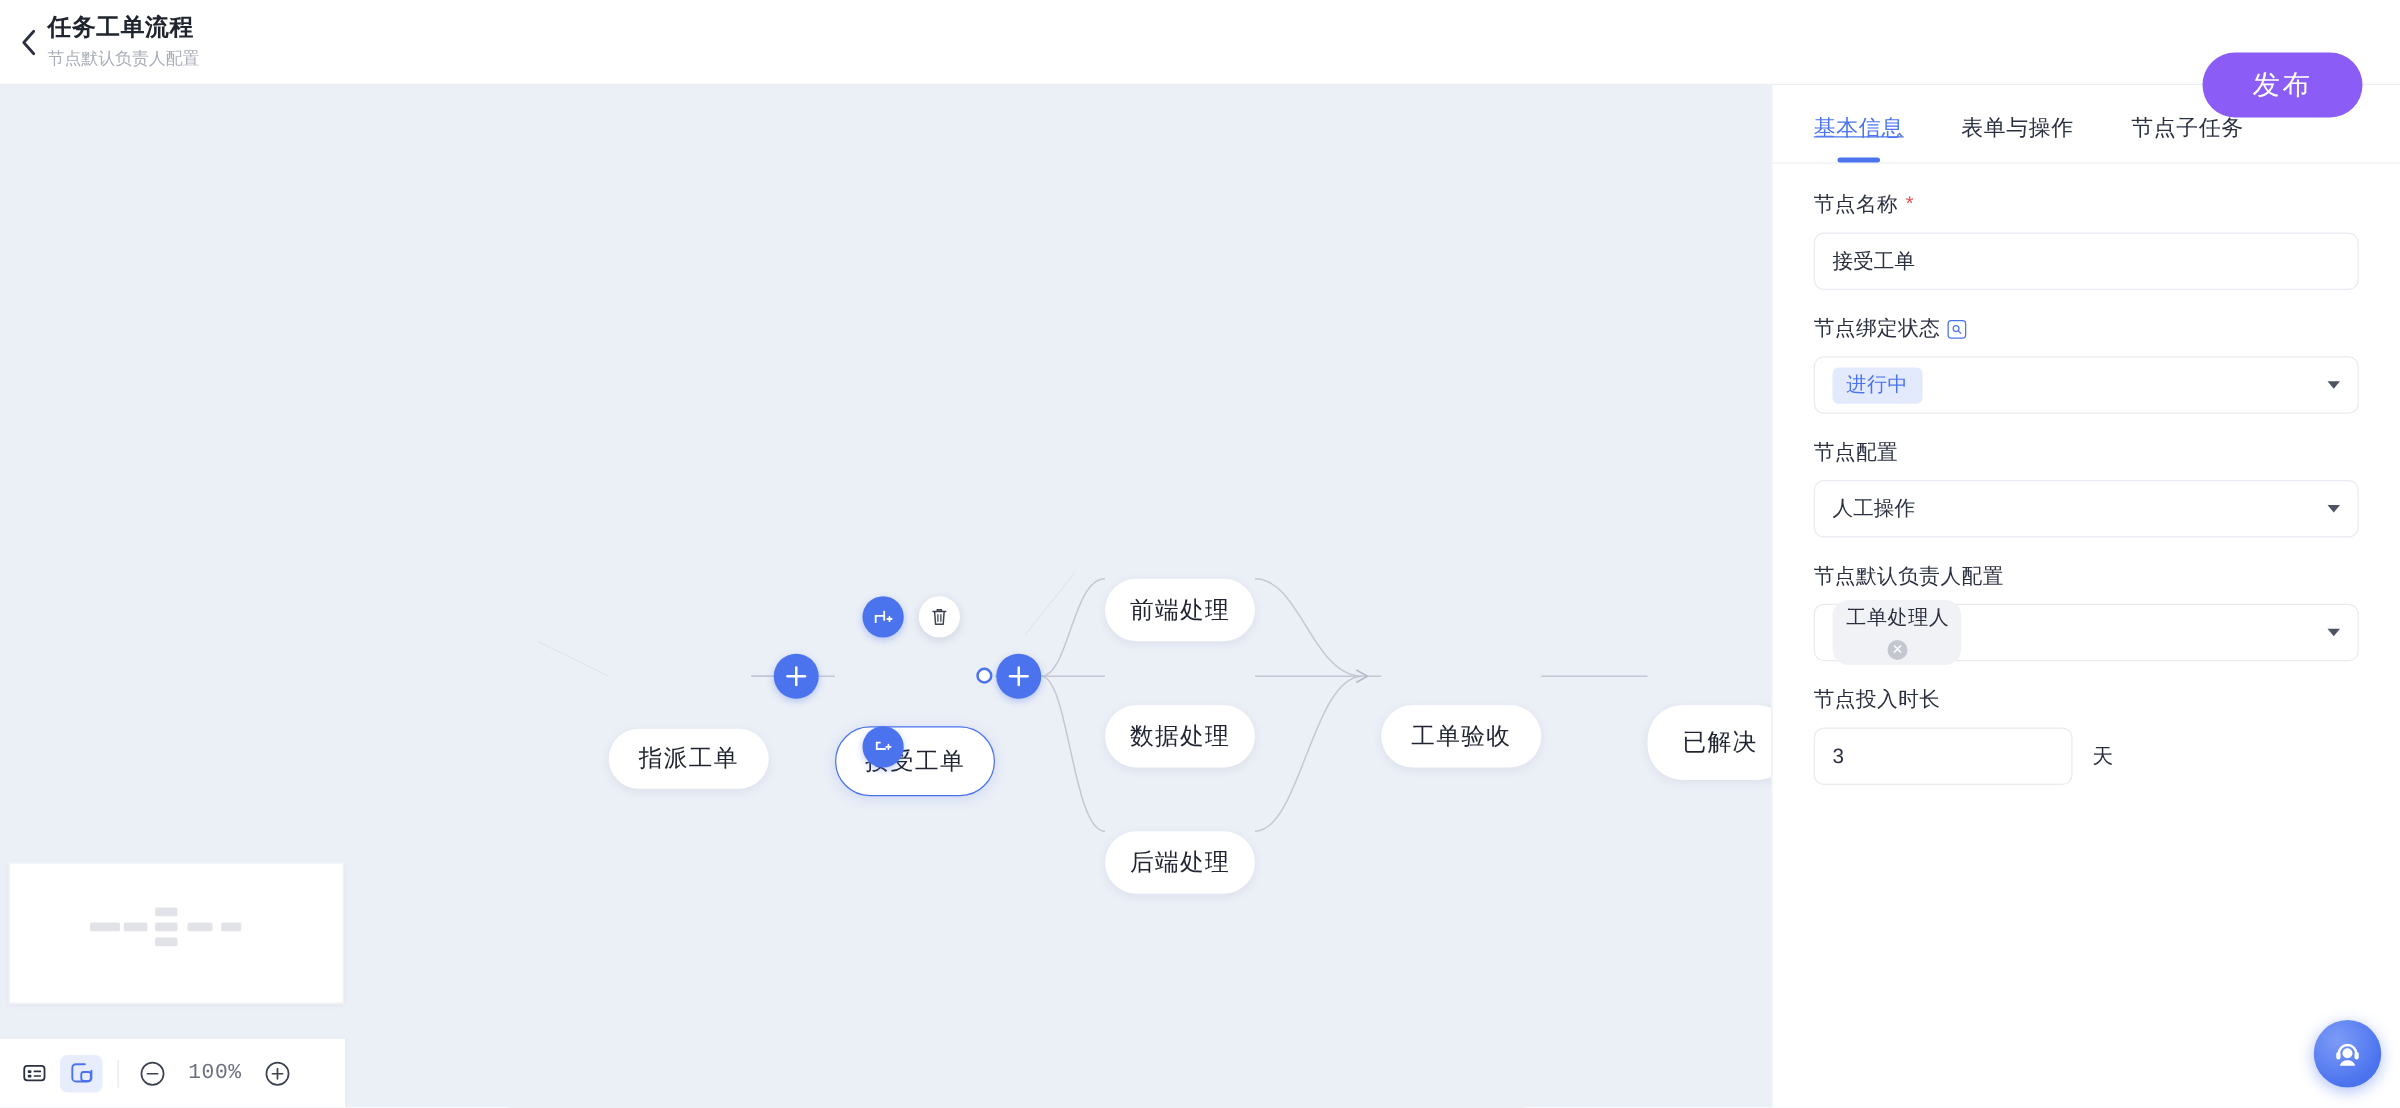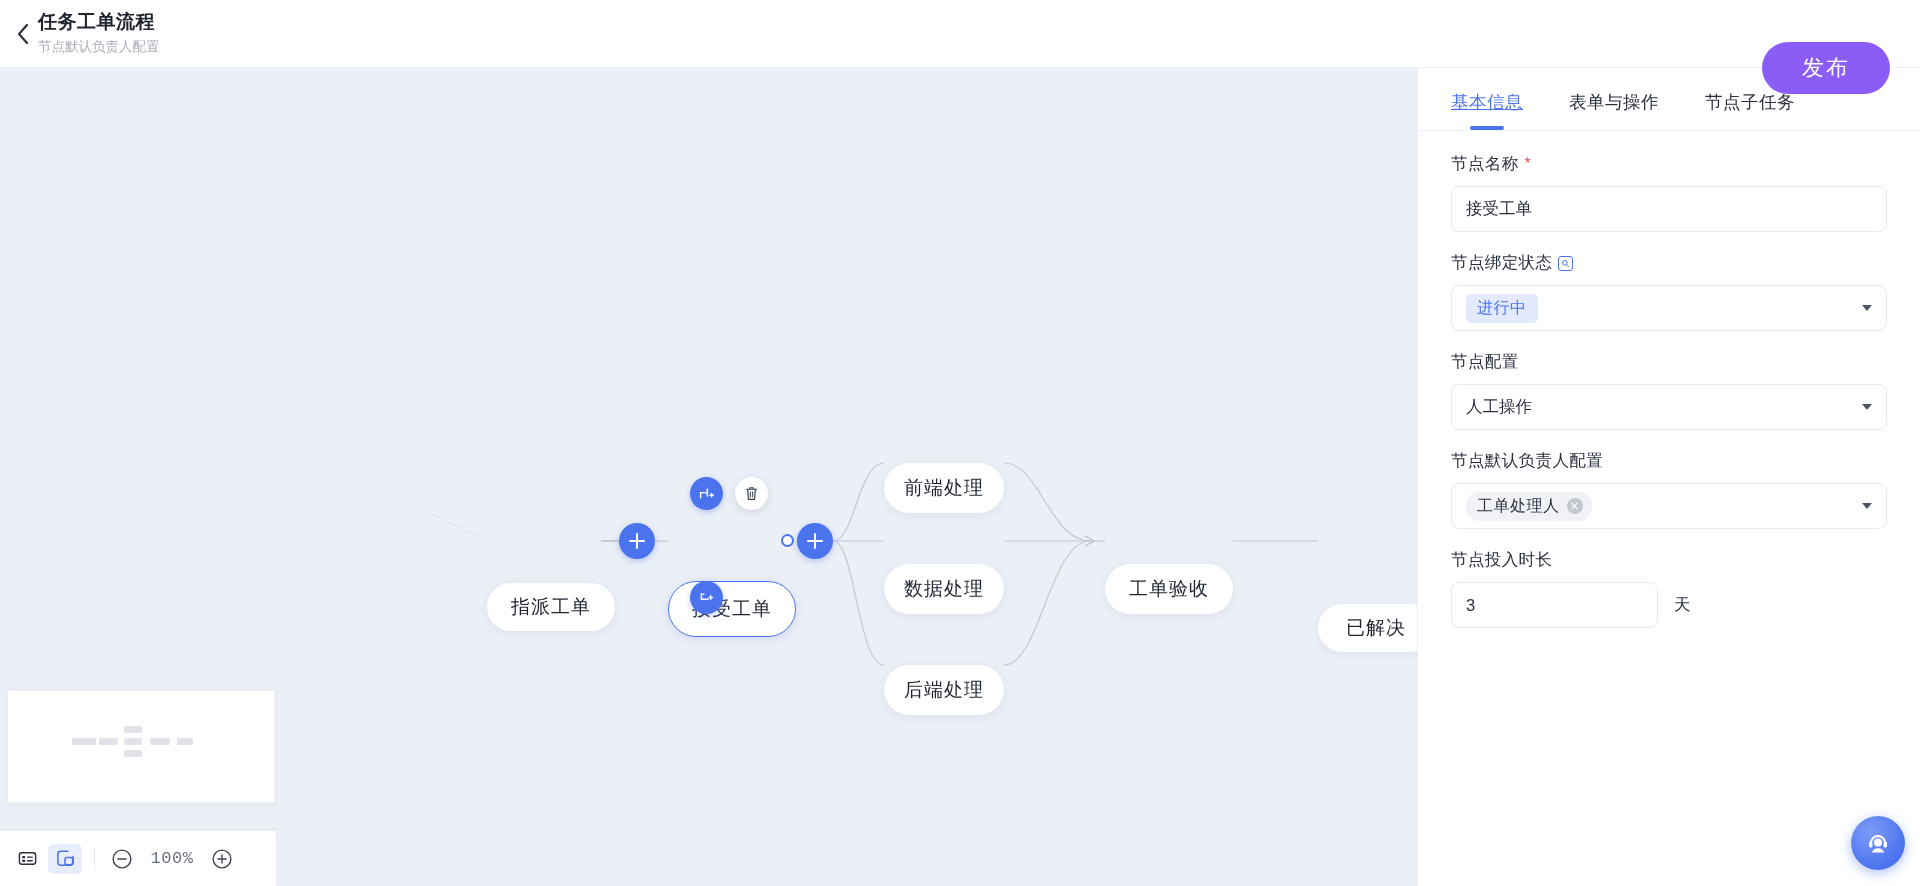--- a/index.html
+++ b/index.html
@@ -163,21 +163,21 @@
     width: 0; height: 0; border-left: 5px solid transparent;
     border-right: 5px solid transparent; border-top: 6px solid #4e5463;
   }
   .tag-blue {
     background: #e4eafd; color: #4b73ee; font-size: 16px;
     padding: 4px 11px; border-radius: 5px; letter-spacing: .5px; text-align: center;
   }
   .tag-gray {
     background: #f1f2f5; color: #2b3040; font-size: 16px;
     padding: 4px 9px 4px 11px; border-radius: 13px;
-    display: inline-flex; align-items: center; gap: 7px; letter-spacing: .5px;
+    display: inline-flex; align-items: center; gap: 7px; letter-spacing: .5px; flex-direction: column;
   }
   .tag-x {
     width: 16px; height: 16px; border-radius: 50%; background: #c4c7d0;
     display: inline-flex; align-items: center; justify-content: center;
     color: #fff; font-size: 11px; line-height: 1; cursor: pointer;
   }
   .dur-row { display: flex; align-items: center; gap: 16px; }
   .dur-input { width: 207px; }
   .dur-unit { font-size: 16.5px; color: #2b3040; }
 
@@ -236,21 +236,21 @@
 
     <div class="node" style="left:487px; top:515px; width:128px; height:48px;">指派工单</div>
 
     <div class="node selected" style="left:668px; top:513px; width:128px; height:56px;">接受工单</div>
 
     <div class="node" style="left:884px; top:395px; width:120px; height:50px;">前端处理</div>
     <div class="node" style="left:884px; top:496px; width:120px; height:50px;">数据处理</div>
     <div class="node" style="left:884px; top:597px; width:120px; height:50px;">后端处理</div>
 
     <div class="node" style="left:1105px; top:496px; width:128px; height:50px;font-family:Liberation Mono, monospace;">工单验收</div>
-    <div class="node" style="left:1318px; top:496px; width:116px; height:48px;margin-top:40px;">已解决</div>
+    <div class="node" style="left:1318px; top:496px; width:116px; height:60px;">已解决</div>
 
     <div class="plus-btn" style="left:619px; top:455px;"></div>
     <div class="plus-btn" style="left:797px; top:455px;"></div>
 
     <div class="anchor-dot" style="left:781px; top:466px;"></div>
 
     <div class="tool-round blue" style="left:690px; top:409px;">
       <svg width="17" height="17" viewBox="0 0 20 20">
         <path d="M3 15 L3 9 L11 9" stroke="#fff" stroke-width="1.7" fill="none" stroke-linecap="round"></path>
         <path d="M11 5 L11 13" stroke="#fff" stroke-width="1.7" fill="none" stroke-linecap="round"></path>

